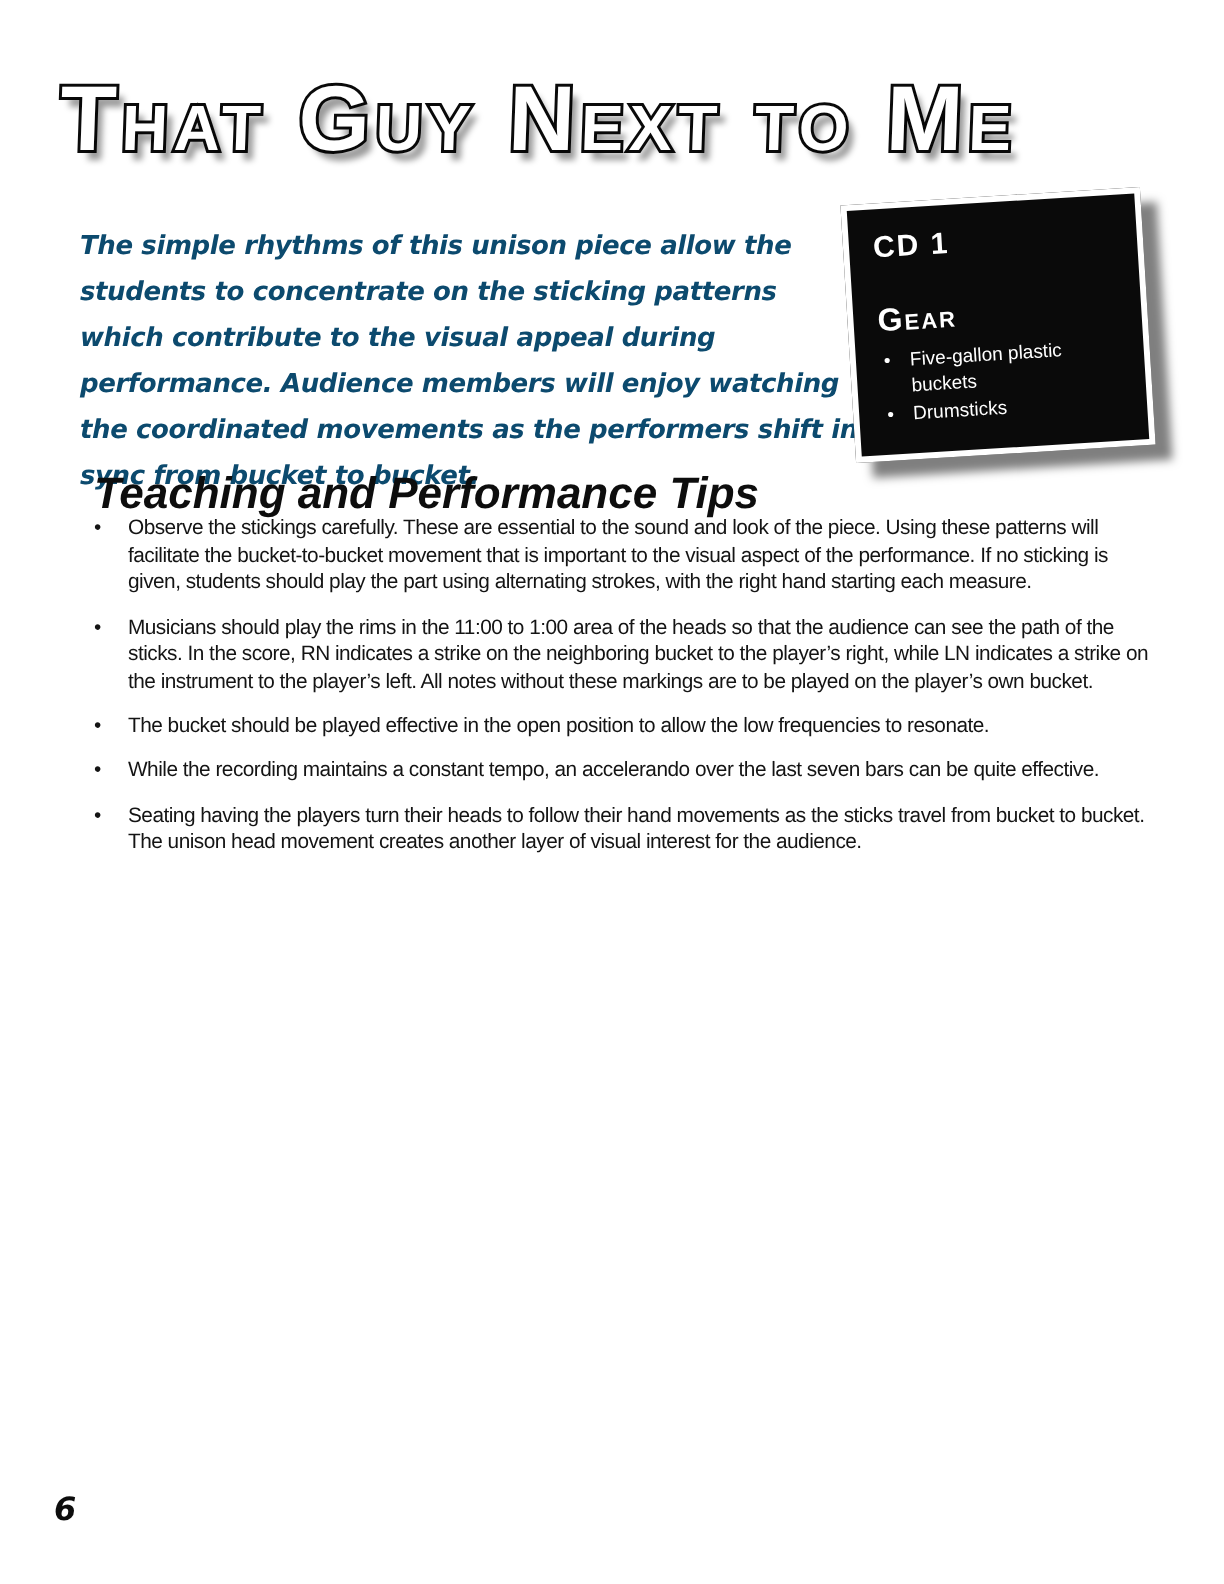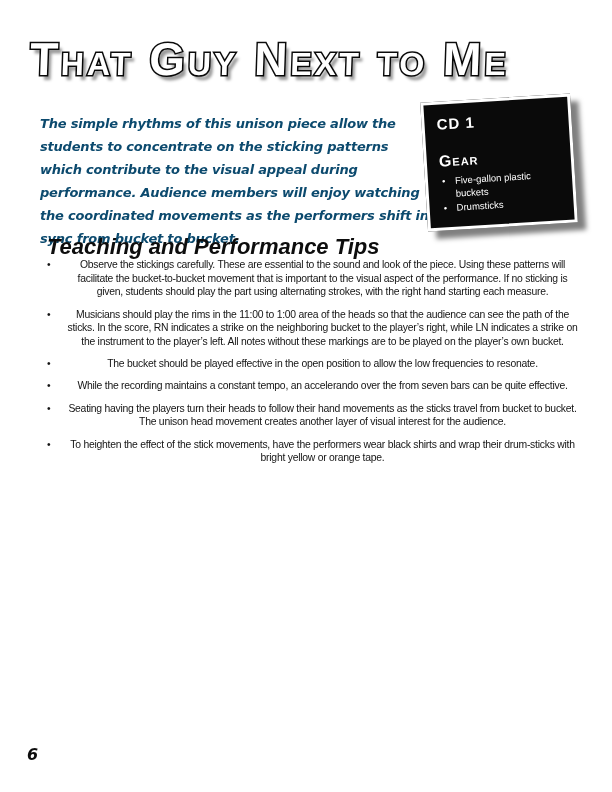--- a/index.html
+++ b/index.html
@@ -113,21 +113,20 @@
     list-style: none;
     font-size: 10.4px;
     line-height: 13.7px;
     letter-spacing: -0.25px;
     color: #141414;
   }
   .tips-list li {
     position: relative;
     padding-left: 18px;
     margin-bottom: 8.5px;
-    text-align: center;
   }
   .tips-list li::before {
     content: "\2022";
     position: absolute;
     left: 1px;
   }
 
   
   .page-number {
     position: absolute;
@@ -157,20 +156,19 @@
         <li>Drumsticks</li>
       </ul>
   </div>
 
   <h2 class="tips-heading">Teaching and Performance Tips</h2>
 
   <ul class="tips-list">
       <li>Observe the stickings carefully. These are essential to the sound and look of the piece. Using these patterns will facilitate the bucket-to-bucket movement that is important to the visual aspect of the performance. If no sticking is given, students should play the part using alternating strokes, with the right hand starting each measure.</li>
       <li>Musicians should play the rims in the 11:00 to 1:00 area of the heads so that the audience can see the path of the sticks. In the score, RN indicates a strike on the neighboring bucket to the player’s right, while LN indicates a strike on the instrument to the player’s left. All notes without these markings are to be played on the player’s own bucket.</li>
       <li>The bucket should be played effective in the open position to allow the low frequencies to resonate.</li>
-      <li>While the recording maintains a constant tempo, an accelerando over the from seven bars can be quite effective.</li>
+      <li>While the recording maintains a constant tempo, an accelerando over the last seven bars can be quite effective.</li>
       <li>Seating having the players turn their heads to follow their hand movements as the sticks travel from bucket to bucket. The unison head movement creates another layer of visual interest for the audience.</li>
-      <li>To heighten the effect of the stick movements, have the performers wear black shirts and wrap their drum-sticks with bright yellow or orange tape.</li>
     </ul>
 
   <div class="page-number">6</div>
 
 </div>
 
 </body></html>

